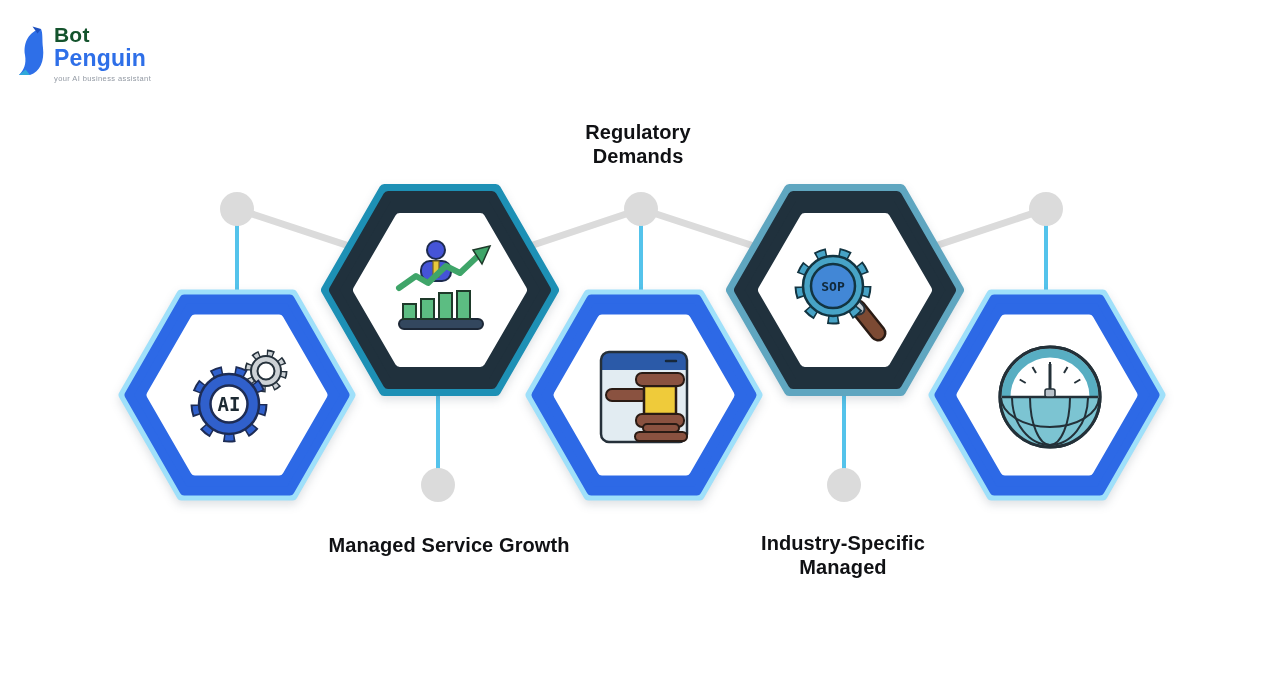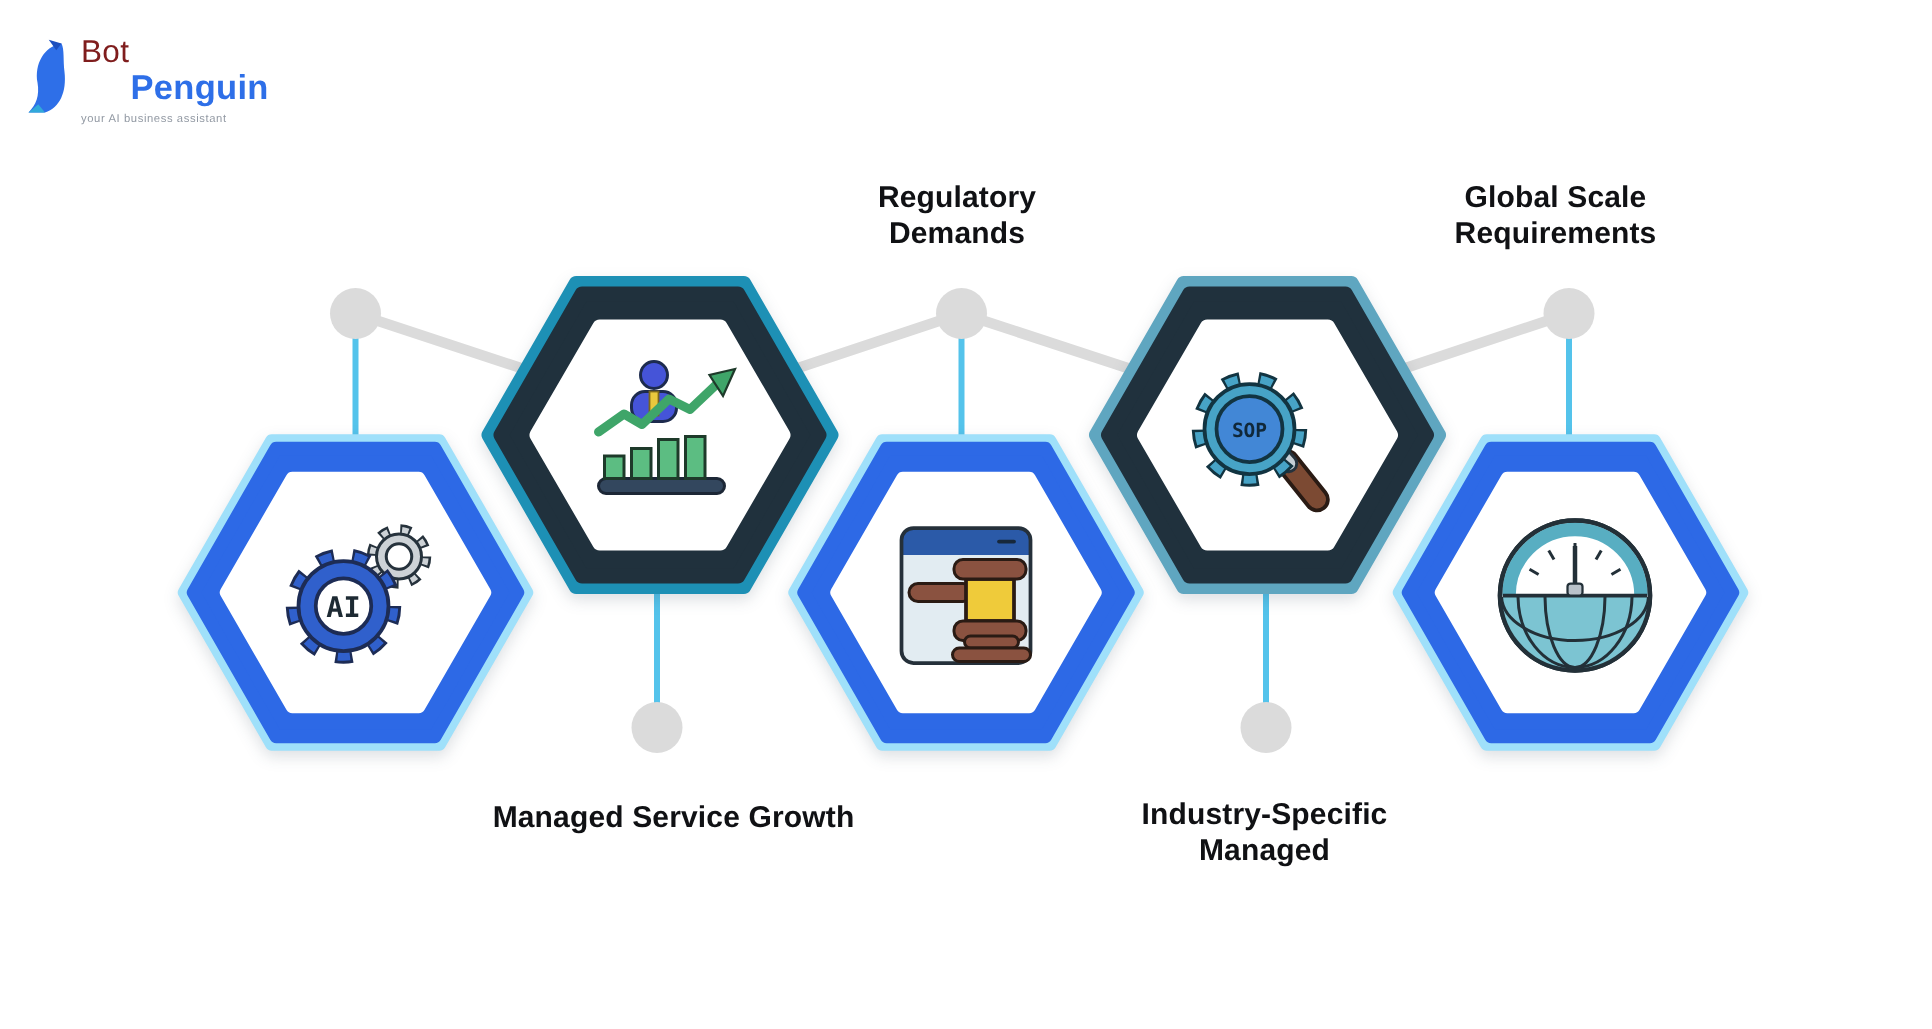--- a/index.html
+++ b/index.html
@@ -1,21 +1,21 @@
 <!DOCTYPE html>
 <html><head>
 <meta charset="utf-8">
 <style>
   html,body{margin:0;padding:0;background:#f4f6f8;}
   .stage{position:relative;width:1288px;height:686px;background:#ffffff;overflow:hidden;
          font-family:"Liberation Sans", sans-serif;}
   .logo{position:absolute;left:12px;top:24px;display:flex;align-items:flex-start;gap:4px;}
   .logo-text{line-height:1;}
-  .logo-bot{font-size:21px;font-weight:400;color:#7f1d1d;letter-spacing:.2px;}
-  .logo-penguin{font-size:23px;font-weight:800;color:#2E6FE8;letter-spacing:.2px;margin-top:2px;margin-left:33px;}
+  .logo-bot{font-size:21px;font-weight:700;color:#14532d;letter-spacing:.2px;}
+  .logo-penguin{font-size:23px;font-weight:800;color:#2E6FE8;letter-spacing:.2px;margin-top:2px;}
   .logo-tagline{font-size:7.5px;color:#9299A3;margin-top:5px;letter-spacing:.4px;}
   #diagram{position:absolute;left:0;top:0;}
   .hex-label{position:absolute;transform:translateX(-50%);text-align:center;
              font-size:20px;line-height:24px;font-weight:700;color:#101114;
              white-space:pre-line;letter-spacing:.1px;}
   svg text{font-family:"DejaVu Sans Mono", monospace;}
 </style>
 </head>
 <body>
 
@@ -157,15 +157,13 @@
       <rect x="1045" y="389" width="10" height="8" rx="2" fill="#B9C2CA" stroke="#233038" stroke-width="1.5"></rect>
       <circle cx="1050" cy="397" r="50" fill="none" stroke="#233038" stroke-width="3"></circle>
     </g>
   </svg>
 
   <div class="hex-label" style="left:638px;top:120px;">Regulatory
 Demands</div>
   <div class="hex-label" style="left:449px;top:533px;">Managed Service Growth</div>
   <div class="hex-label" style="left:843px;top:531px;">Industry-Specific
 Managed</div>
-  <div class="hex-label" style="left:1037px;top:120px;">Global Scale
-Requirements</div>
 </div>
 
 </body></html>

